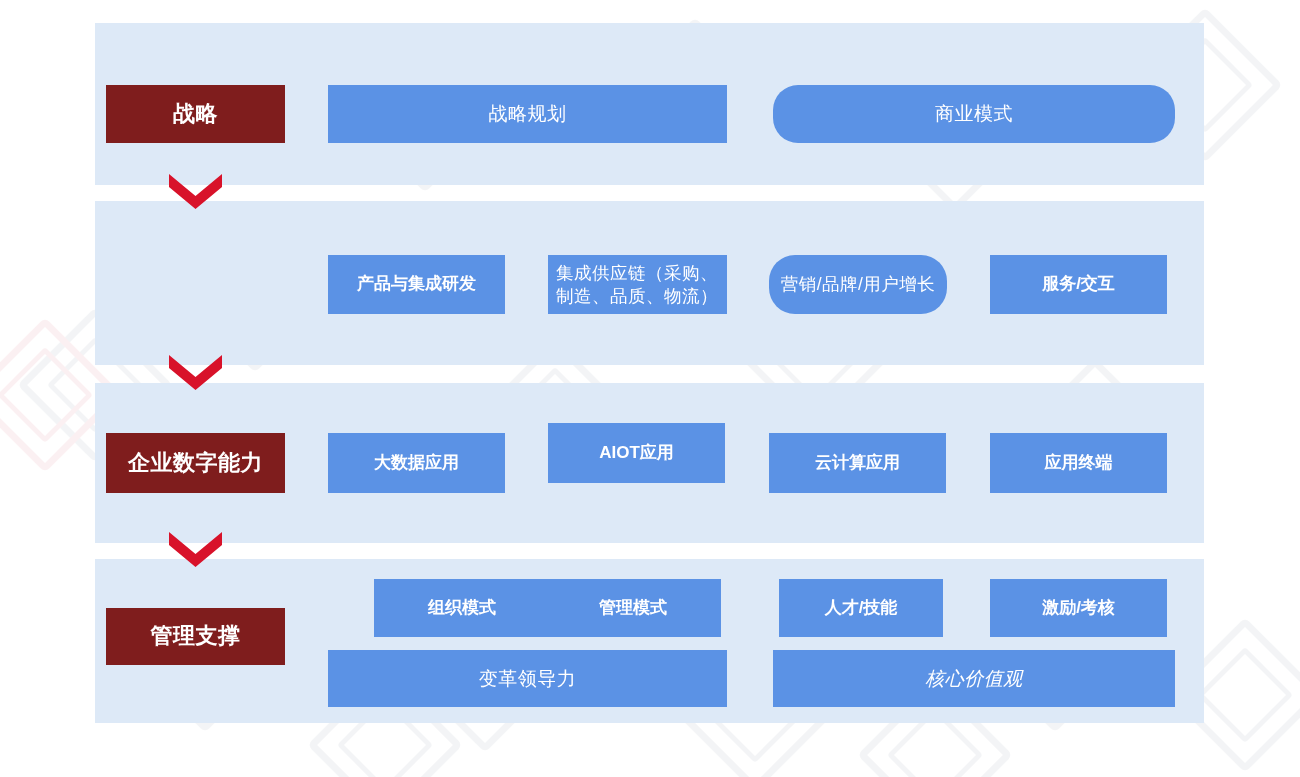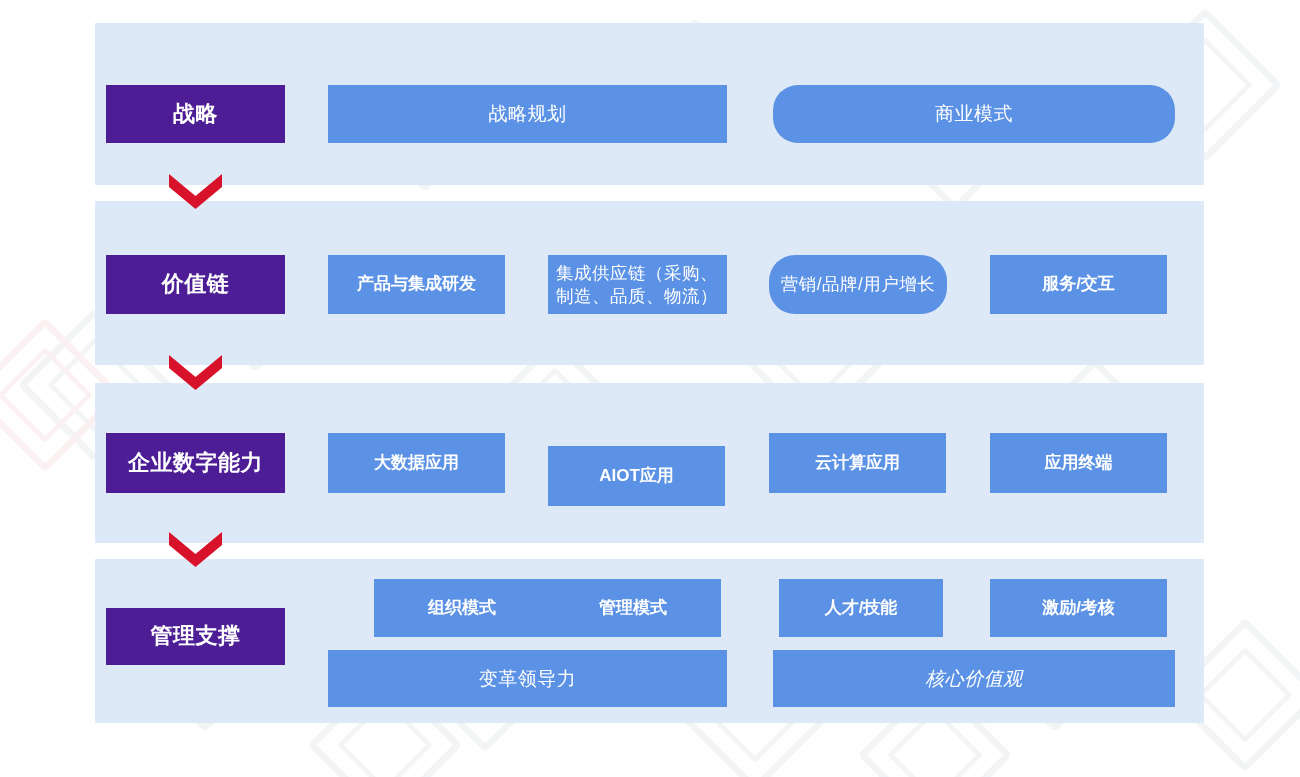--- a/index.html
+++ b/index.html
@@ -67,21 +67,21 @@
     justify-content: center;
     text-align: center;
     color: #ffffff;
     box-sizing: border-box;
     line-height: 1.22;
     letter-spacing: 0.5px;
     padding: 2px 6px;
   }
 
   .node.primary {
-    background: #4c1d95;
+    background: #7f1d1d;
     font-weight: bold;
     font-size: 22px;
   }
 
   .node.secondary {
     background: #5b92e5;
     font-size: 19px;
   }
 
   .node.secondary.small {
@@ -136,21 +136,20 @@
   <div class="node secondary" style="left:773px; top:85px; width:402px; height:58px;border-radius:25px;">商业模式</div>
 
   <div class="arrow" style="left:169px; top:174px;">
     <svg width="53" height="35" viewBox="0 0 53 35" aria-hidden="true">
       <polygon points="0,0 26.5,22 53,0 53,13 26.5,35 0,13" fill="#d8122a"></polygon>
     </svg>
   </div>
 
   <div class="band" style="top:201px; height:164px;"></div>
 
-  <div class="node primary" style="left:106px; top:255px; width:179px; height:59px;">价值链</div>
 
   <div class="node secondary small" style="left:328px; top:255px; width:177px; height:59px;">产品与集成研发</div>
 
   <div class="node secondary two-line" style="left:548px; top:255px; width:179px; height:59px; justify-content:flex-start; text-align:left; padding-left:8px;">集成供应链（采购、制造、品质、物流）</div>
 
   <div class="node secondary two-line" style="left:769px; top:255px; width:178px; height:59px;border-radius:26px;">营销/品牌/用户增长</div>
 
   <div class="node secondary small" style="left:990px; top:255px; width:177px; height:59px;">服务/交互</div>
 
   <div class="arrow" style="left:169px; top:355px;">
@@ -158,21 +157,21 @@
       <polygon points="0,0 26.5,22 53,0 53,13 26.5,35 0,13" fill="#d8122a"></polygon>
     </svg>
   </div>
 
   <div class="band" style="top:383px; height:160px;"></div>
 
   <div class="node primary" style="left:106px; top:433px; width:179px; height:60px;">企业数字能力</div>
 
   <div class="node secondary small" style="left:328px; top:433px; width:177px; height:60px;">大数据应用</div>
 
-  <div class="node secondary small" style="left:548px; top:446px; width:177px; height:60px;">AIOT应用</div>
+  <div class="node secondary small" style="left:548px; top:423px; width:177px; height:60px;">AIOT应用</div>
 
   <div class="node secondary small" style="left:769px; top:433px; width:177px; height:60px;">云计算应用</div>
 
   <div class="node secondary small" style="left:990px; top:433px; width:177px; height:60px;">应用终端</div>
 
   <div class="arrow" style="left:169px; top:532px;">
     <svg width="53" height="35" viewBox="0 0 53 35" aria-hidden="true">
       <polygon points="0,0 26.5,22 53,0 53,13 26.5,35 0,13" fill="#d8122a"></polygon>
     </svg>
   </div>

